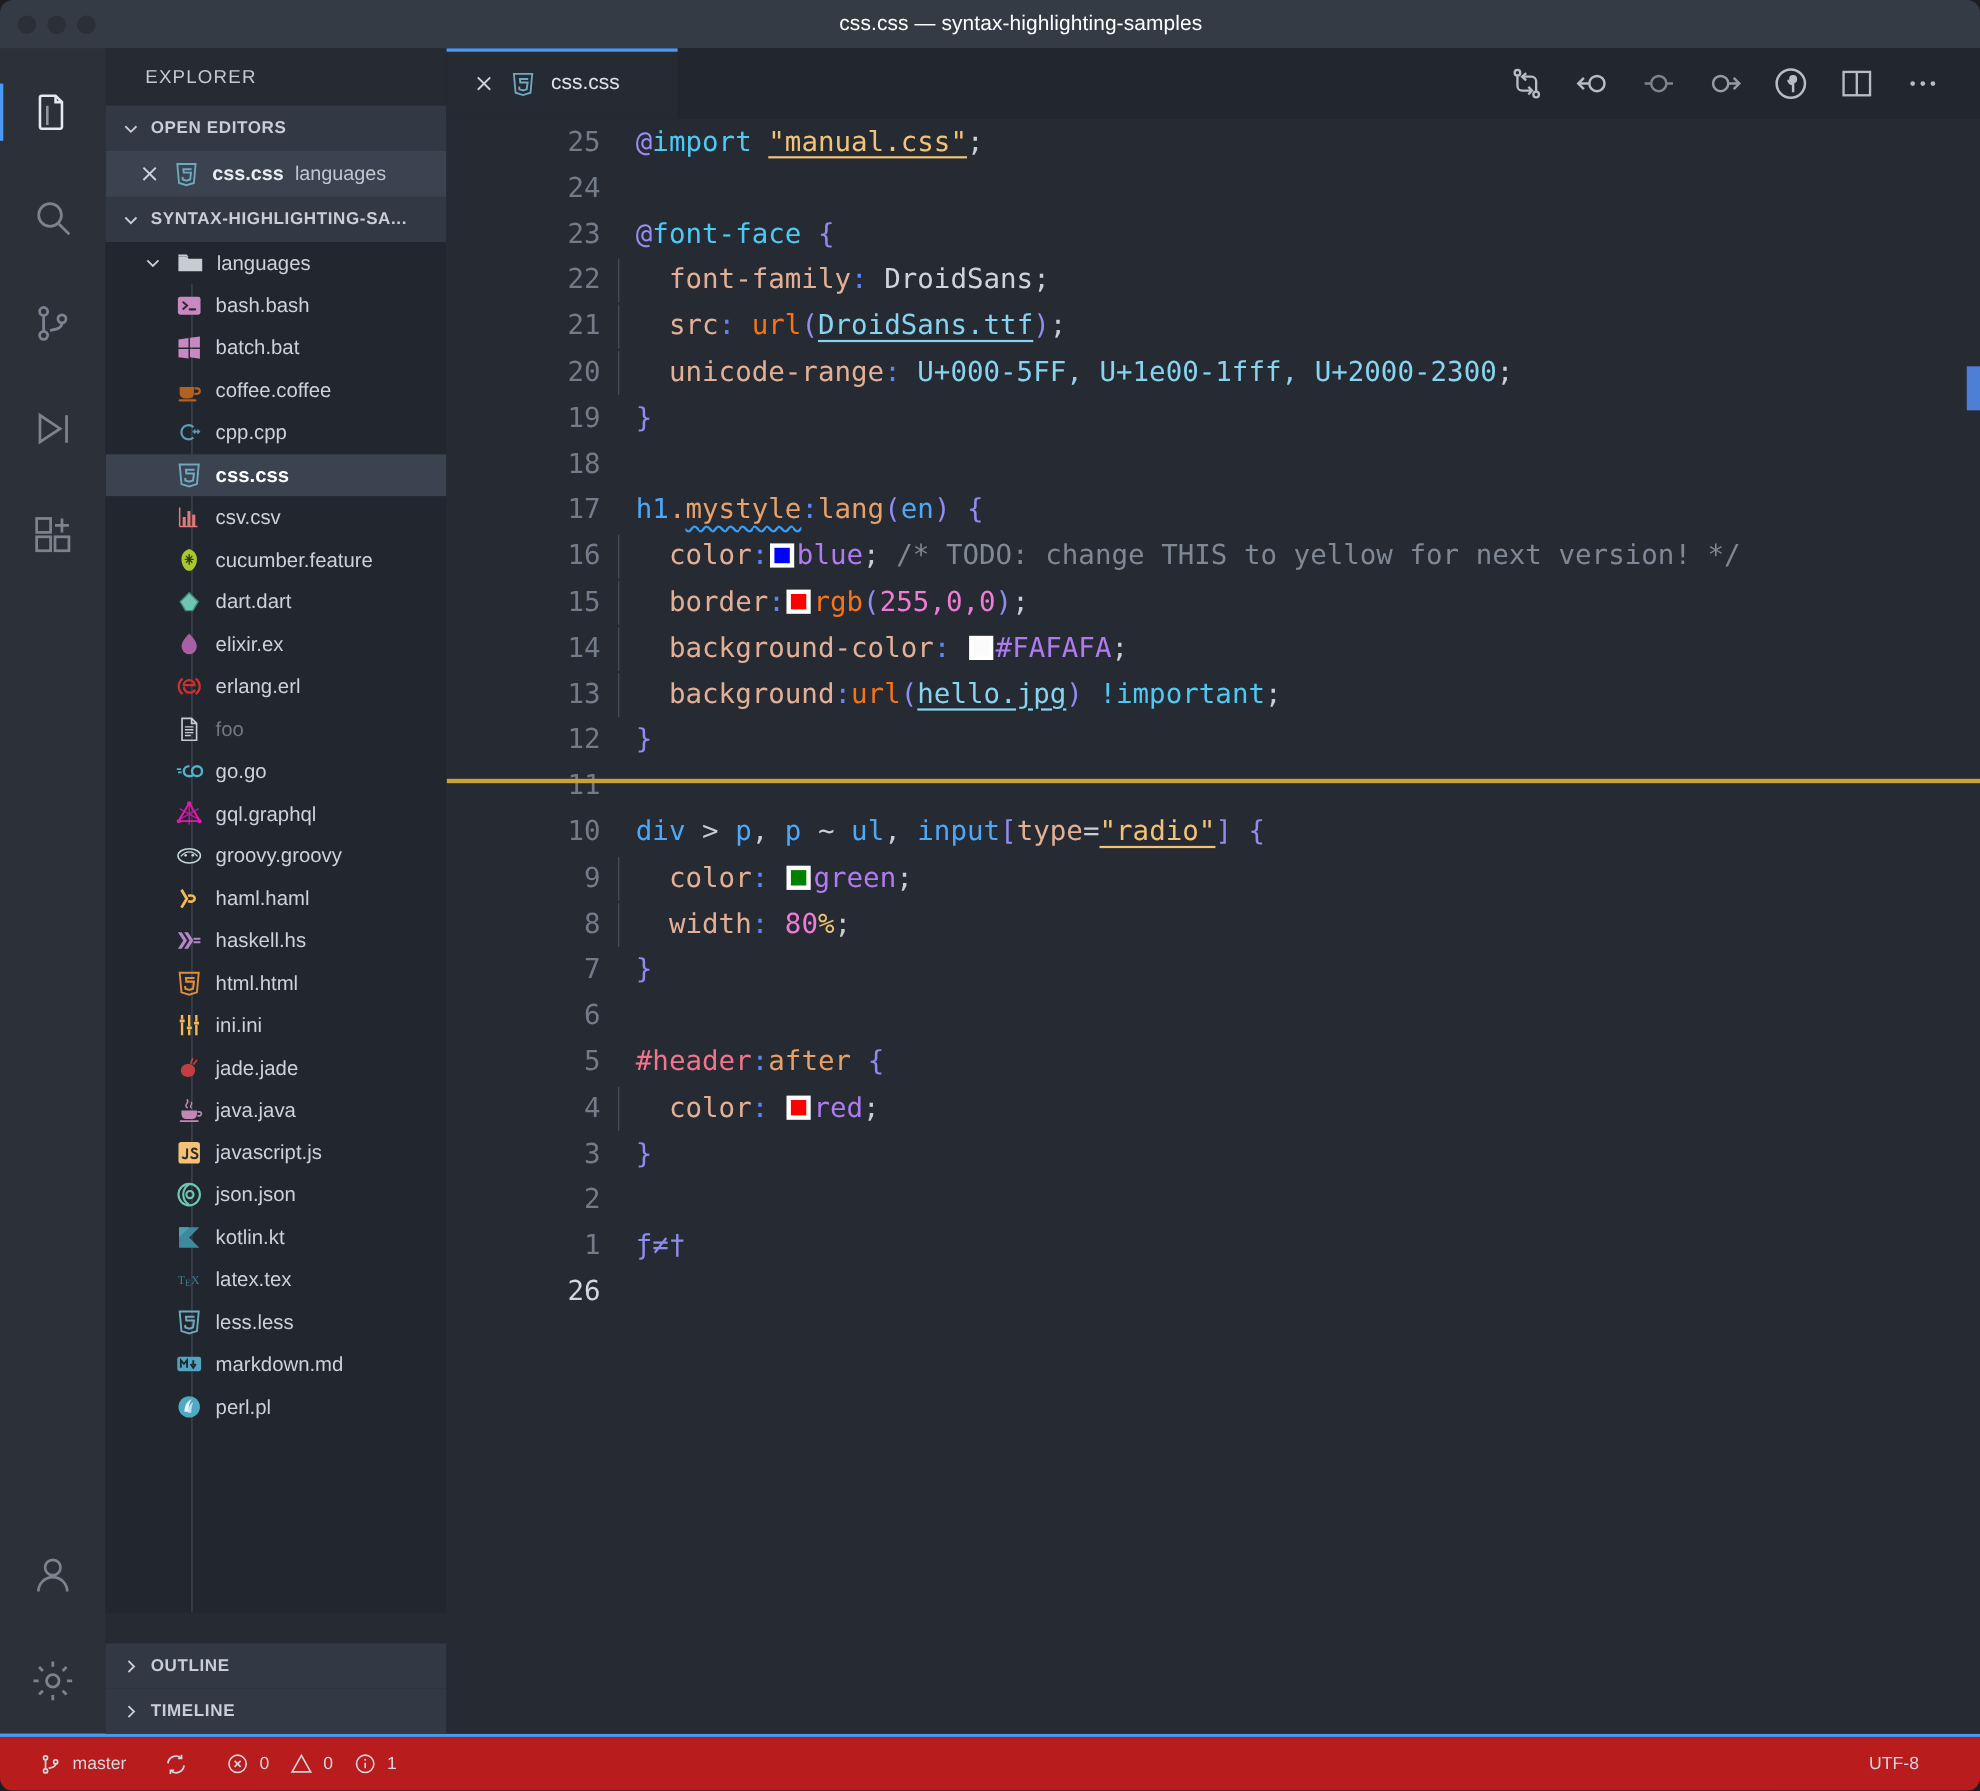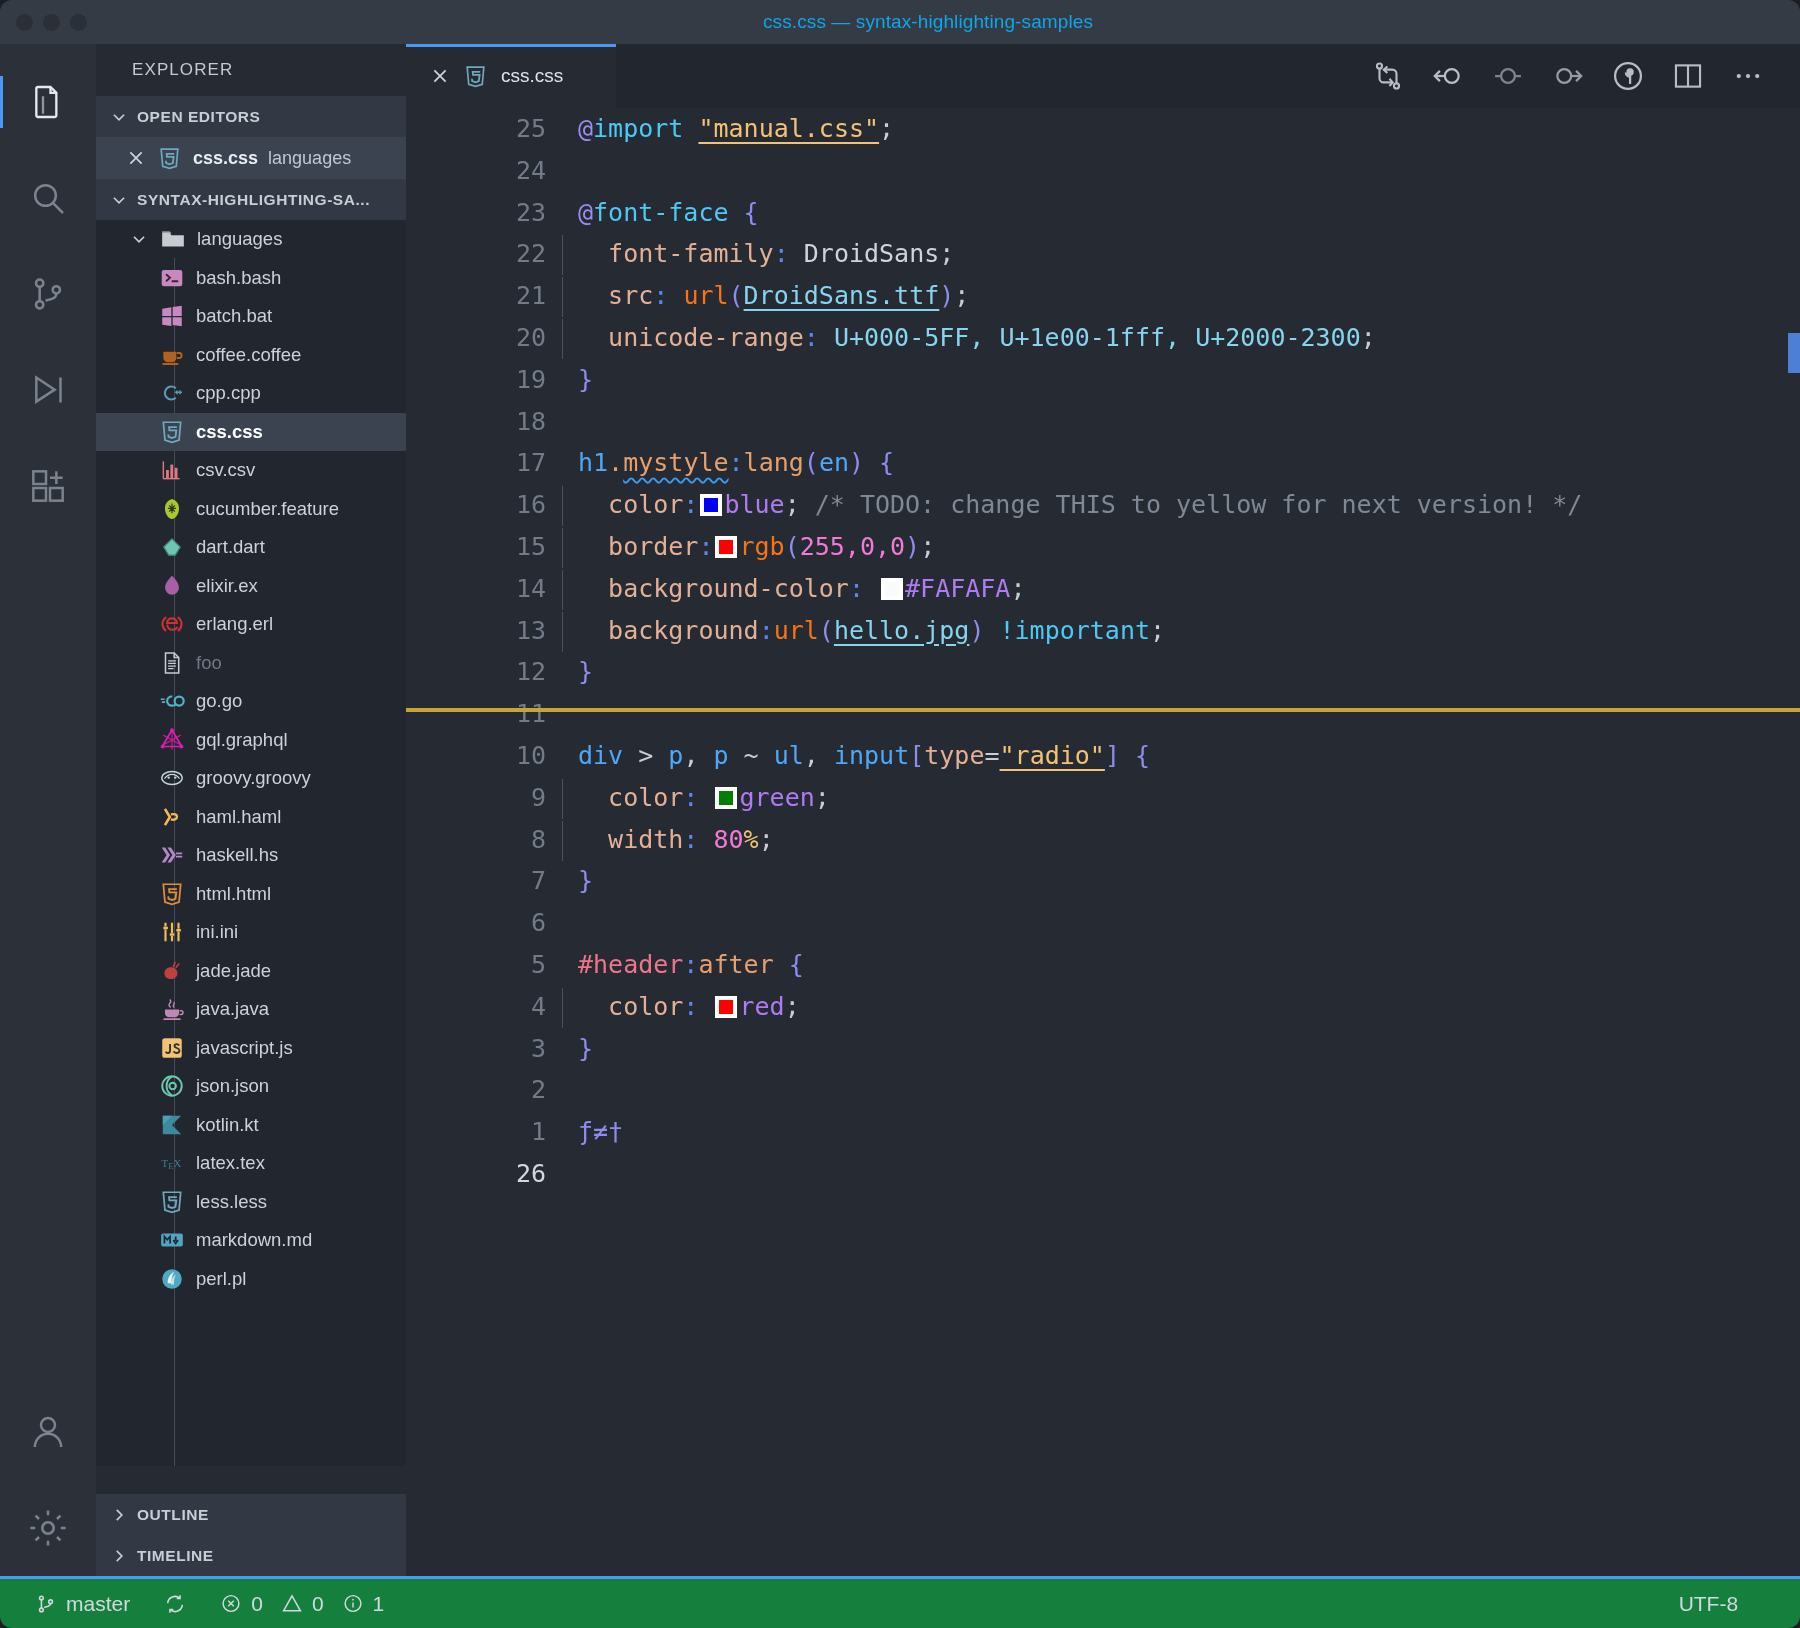--- a/index.html
+++ b/index.html
@@ -8,21 +8,21 @@
 
   #app { position:relative; width:1800px; height:1628px; background:#252a33;
          border-radius:12px; overflow:hidden; display:flex; flex-direction:column; }
 
   
   .titlebar { height:44px; background:#353b45; display:flex; align-items:center;
               position:relative; flex:0 0 44px; }
   .traffic { display:flex; gap:10px; padding-left:16px; }
   .dot { width:17px; height:17px; border-radius:50%; background:#2b2f38; }
   .title-text { position:absolute; left:12px; right:0; text-align:center;
-                font-size:19px; color:#0ea5e9; letter-spacing:.1px; pointer-events:none;margin-left:44px; }
+                font-size:19px; color:#ffffff; letter-spacing:.1px; pointer-events:none;margin-left:44px; }
 
   
   .bodyrow { flex:1 1 auto; display:flex; min-height:0; }
 
   
   .activitybar { width:96px; background:#2b3039; display:flex; flex-direction:column;
                  align-items:center; flex:0 0 96px; padding-top:10px; }
   .act { width:96px; height:96px; display:flex; align-items:center; justify-content:center;
          position:relative; color:#7b838f; }
   .act.active { color:#e6e9ee; }
@@ -120,22 +120,22 @@
   .squiggle  { text-decoration:underline wavy #3b9df0; text-underline-offset:6px;
                text-decoration-thickness:2px; }
 
   .swatch { display:inline-block; width:22px; height:22px; background:#fff;
             vertical-align:-3px; margin:0 2px; }
   .swatch i { display:block; width:14px; height:14px; margin:4px; }
 
   .scroll-deco { position:absolute; right:0; width:12px; background:#4a5160; border-radius:6px; }
 
   
-  .statusbar { height:52px; flex:0 0 52px; background:#15803d; display:flex;
-               align-items:center; border-top:3px solid #4a9af5; font-size:21px;
+  .statusbar { height:52px; flex:0 0 52px; background:#b91c1c; display:flex;
+               align-items:center; border-top:3px solid #4a9af5; font-size:16px;
                color:#d3d8e0; }
   .sb-left { display:flex; align-items:center; gap:0; padding-left:18px; }
   .sb-right { margin-left:auto; display:flex; align-items:center; gap:0; padding-right:18px;flex-direction:column; }
   .sb-item { display:flex; align-items:center; gap:9px; padding:0 17px; height:52px;
              cursor:pointer; white-space:nowrap; }
   .sb-ico { width:22px; height:22px; display:flex; align-items:center; justify-content:center; }
 </style>
 </head>
 <body>
 

